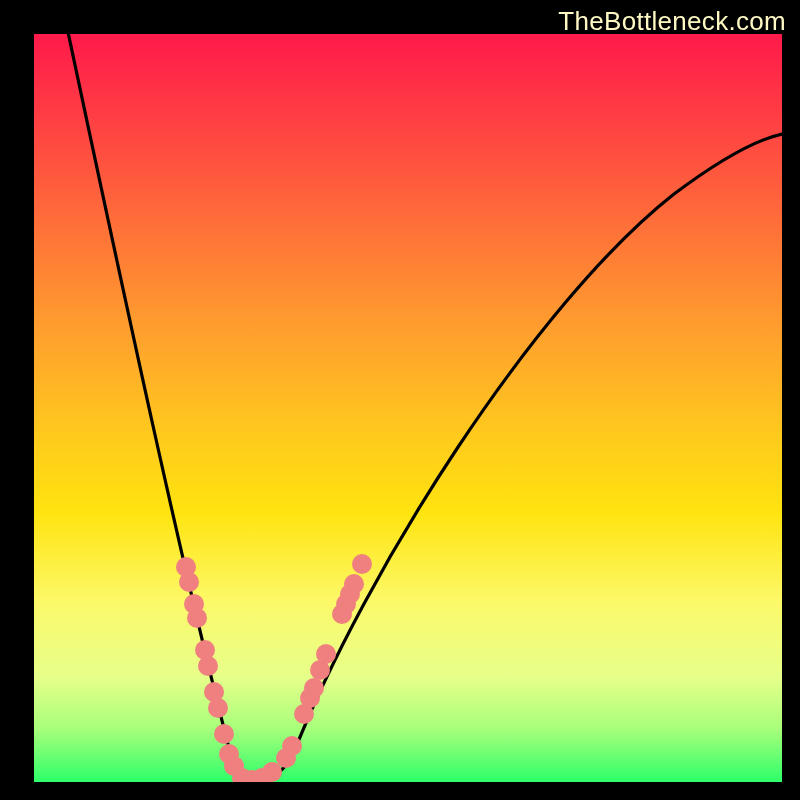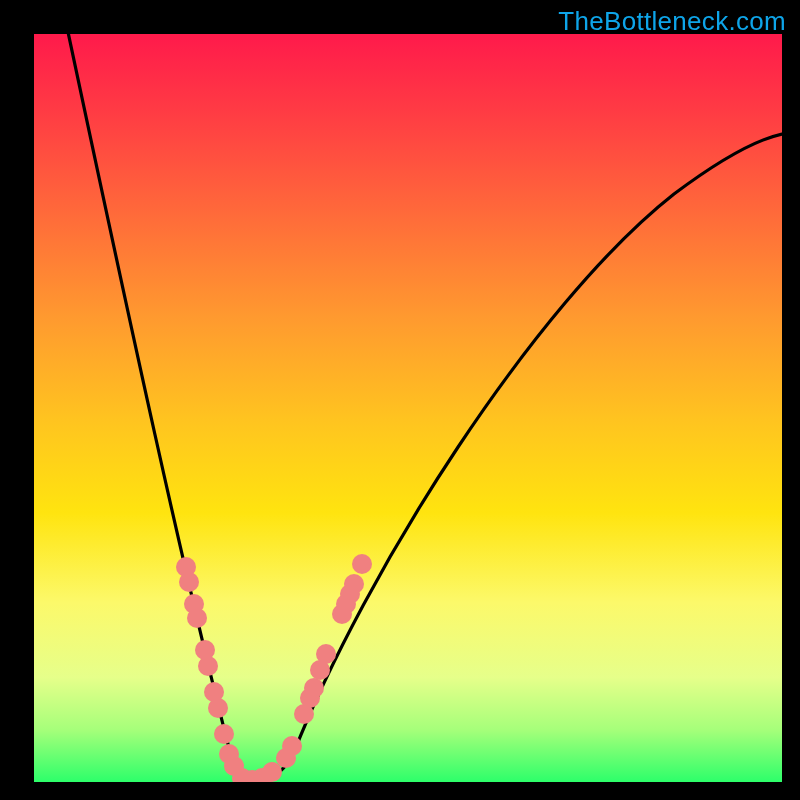--- a/index.html
+++ b/index.html
@@ -39,21 +39,21 @@
       #fcf96a 76%,
       #e6ff8a 86%,
       #a6ff7a 93%,
       #2dff6a 100%
     );
   }
   .watermark {
     position: absolute;
     top: 6px;
     right: 14px;
-    color: #0ea5e9;
+    color: #fef9c3;
     font-size: 26px;
     font-weight: 500;
     letter-spacing: 0.3px;
     user-select: none;
   }
   svg.curves {
     position: absolute;
     inset: 0;
   }
 </style>

